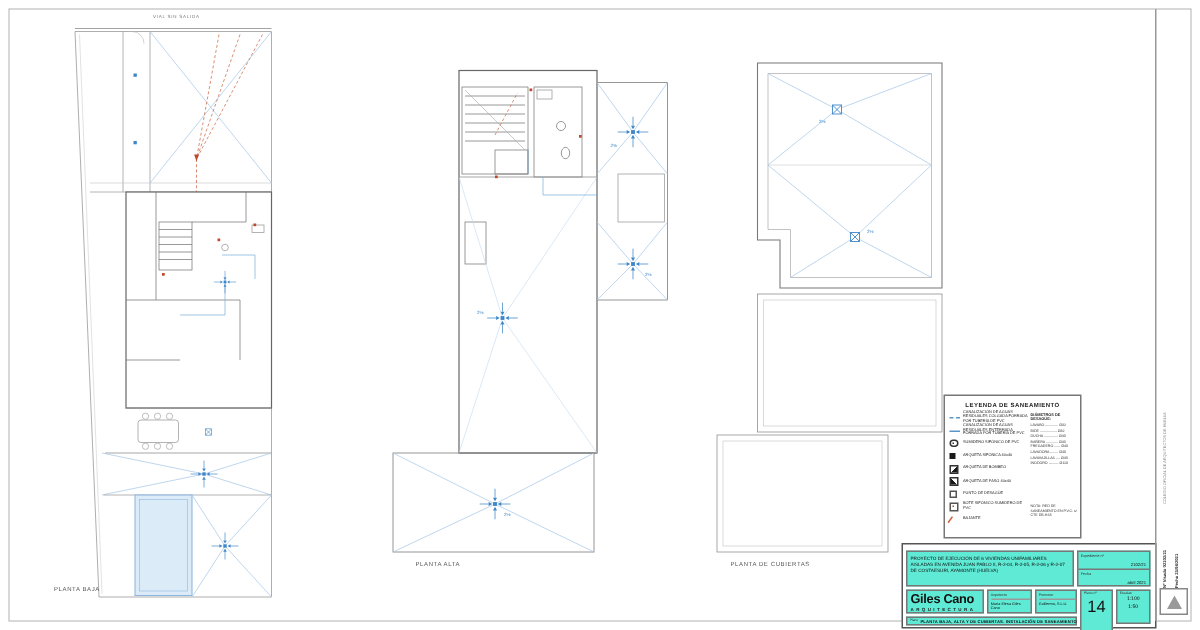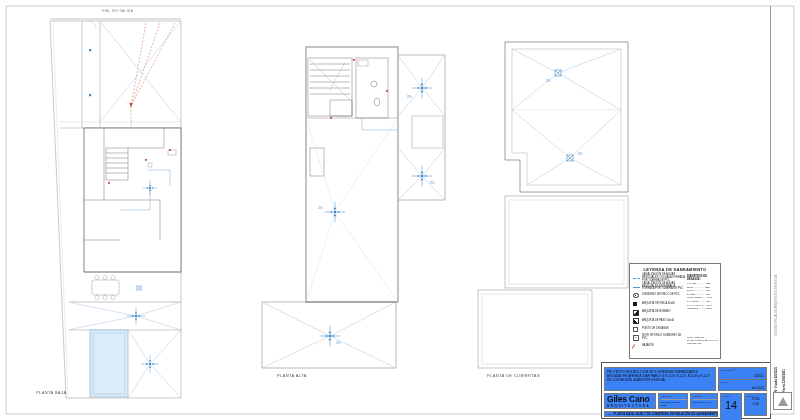--- a/index.html
+++ b/index.html
@@ -29,21 +29,21 @@
   .lg-sq-open{width:3px;height:3px;border:.6px solid #555;}
   .lg-sq-dot{width:3.5px;height:3.5px;border:.6px solid #555;position:relative;}
   .lg-sq-dot:after{content:"";position:absolute;left:.8px;top:.8px;width:1.2px;height:1.2px;background:#c2452e;}
   .lg-bajante{width:1.2px;height:5px;background:#d2603a;transform:rotate(35deg);}
   .lg-col2{position:absolute;left:57px;top:11px;width:31px;}
   .lg-col2 .hdr{font-size:2.6px;font-weight:bold;color:#222;margin-bottom:1px;}
   .lg-col2 .row{font-size:2.4px;color:#333;line-height:1.5;white-space:nowrap;}
   .lg-note{position:absolute;left:57px;top:72px;width:31px;font-size:2.4px;color:#333;line-height:1.3;}
   
   #titleblock{left:601px;top:362px;width:168px;height:55px;border:.8px solid #555;background:#fff;}
-  .tb-cell{position:absolute;border:.5px solid #777;background:#3b82f6;box-sizing:border-box;}
+  .tb-cell{position:absolute;border:.5px solid #777;background:#5eead4;box-sizing:border-box;}
   .tb-project{left:2px;top:4px;width:112px;height:24px;font-size:3.1px;line-height:1.3;color:#111;padding:1.5px 2px;}
   .tb-exp{left:116px;top:4px;width:49px;height:24px;}
   .tb-exp .half{position:absolute;left:0;width:100%;height:50%;}
   .tb-exp .half.bot{top:50%;border-top:.5px solid #777;}
   .tb-exp .lbl{font-size:2.5px;color:#333;margin:1px 0 0 1.5px;}
   .tb-exp .val{position:absolute;right:2px;bottom:1px;font-size:2.8px;color:#111;}
   .tb-firm{left:2px;top:30px;width:52px;height:16px;text-align:left;padding-left:2px;}
   .tb-firm .name{font-size:8.5px;font-weight:bold;color:#111;letter-spacing:-.2px;line-height:1.1;margin-top:1px;}
   .tb-firm .sub{font-size:3px;color:#222;letter-spacing:1.6px;font-weight:bold;}
   .tb-arq{left:56px;top:30px;width:30px;height:16px;}

